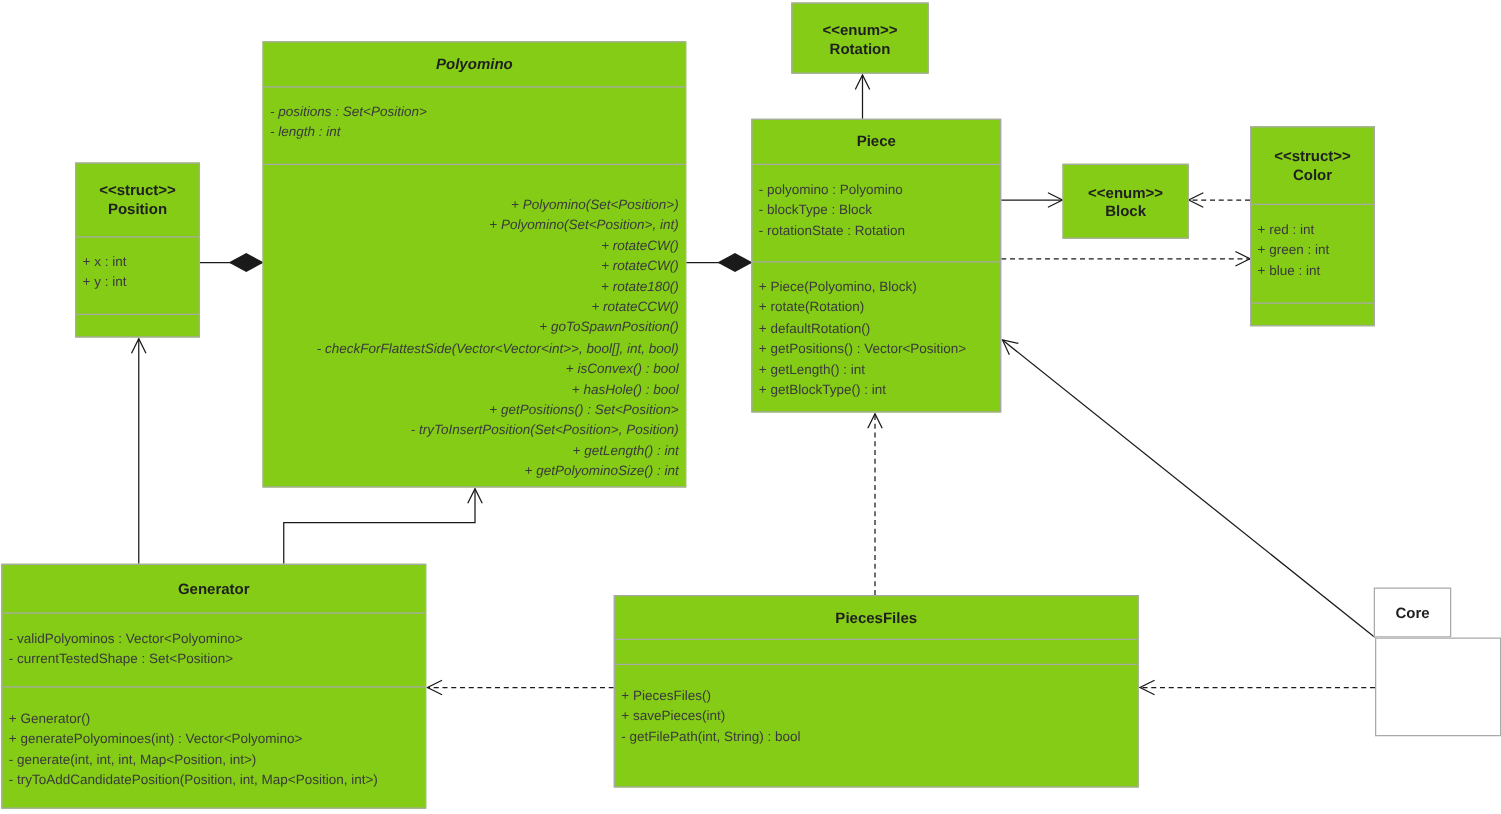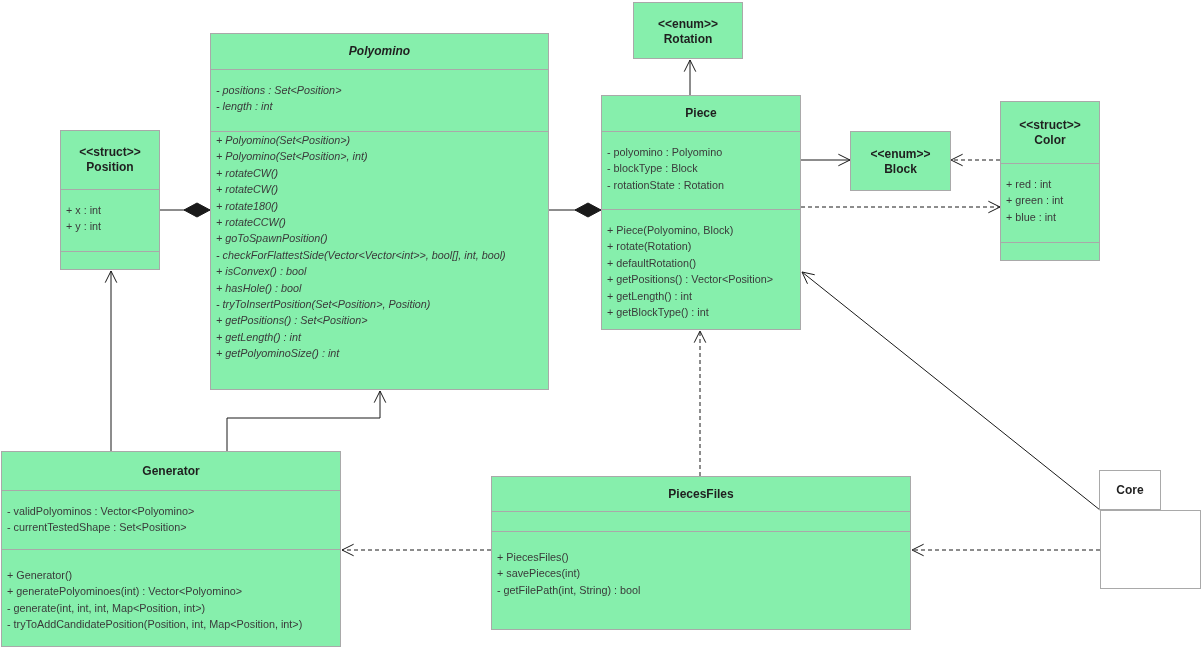--- a/index.html
+++ b/index.html
@@ -12,21 +12,21 @@
     overflow: hidden;
   }
   #connector-layer {
     position: absolute;
     left: 0; top: 0;
     width: 1201px; height: 651px;
   }
   #classes-layer { position: absolute; left: 0; top: 0; }
   .uml-class {
     position: absolute;
-    background: #86efac;
+    background: #84cc16;
     border: 1px solid #a9a9a9;
     box-sizing: border-box;
   }
   .uml-title {
     box-sizing: border-box;
     display: flex;
     flex-direction: column;
     justify-content: center;
     align-items: center;
     font-weight: bold;
@@ -136,33 +136,33 @@
         <div class="uml-compartment uml-members" style="height: 20px; padding-top: 12px;"></div>
       </div>
       <div class="uml-class" style="left: 210px; top: 33px; width: 339px; height: 357px; font-style: italic;">
         <div class="uml-title" style="height: 35px;">
           <div>Polyomino</div>
         </div>
         <div class="uml-compartment uml-members" style="height: 62px;">
           <div class="member">- positions : Set&lt;Position&gt;</div>
           <div class="member">- length : int</div>
         </div>
-        <div class="uml-compartment uml-members" style="height: 260px; padding-top: 0;">
+        <div class="uml-compartment uml-members" style="height: 260px; padding-top: 24px; text-align: right;">
           <div class="member">+ Polyomino(Set&lt;Position&gt;)</div>
           <div class="member">+ Polyomino(Set&lt;Position&gt;, int)</div>
           <div class="member">+ rotateCW()</div>
           <div class="member">+ rotateCW()</div>
           <div class="member">+ rotate180()</div>
           <div class="member">+ rotateCCW()</div>
           <div class="member">+ goToSpawnPosition()</div>
           <div class="member">- checkForFlattestSide(Vector&lt;Vector&lt;int&gt;&gt;, bool[], int, bool)</div>
           <div class="member">+ isConvex() : bool</div>
           <div class="member">+ hasHole() : bool</div>
+          <div class="member">+ getPositions() : Set&lt;Position&gt;</div>
           <div class="member">- tryToInsertPosition(Set&lt;Position&gt;, Position)</div>
-          <div class="member">+ getPositions() : Set&lt;Position&gt;</div>
           <div class="member">+ getLength() : int</div>
           <div class="member">+ getPolyominoSize() : int</div>
         </div>
       </div>
       <div class="uml-class" style="left: 633px; top: 2px; width: 110px; height: 57px;">
         <div class="uml-title" style="height: 57px;">
           <div>&lt;&lt;enum&gt;&gt;</div>
           <div>Rotation</div>
         </div>
       </div>

